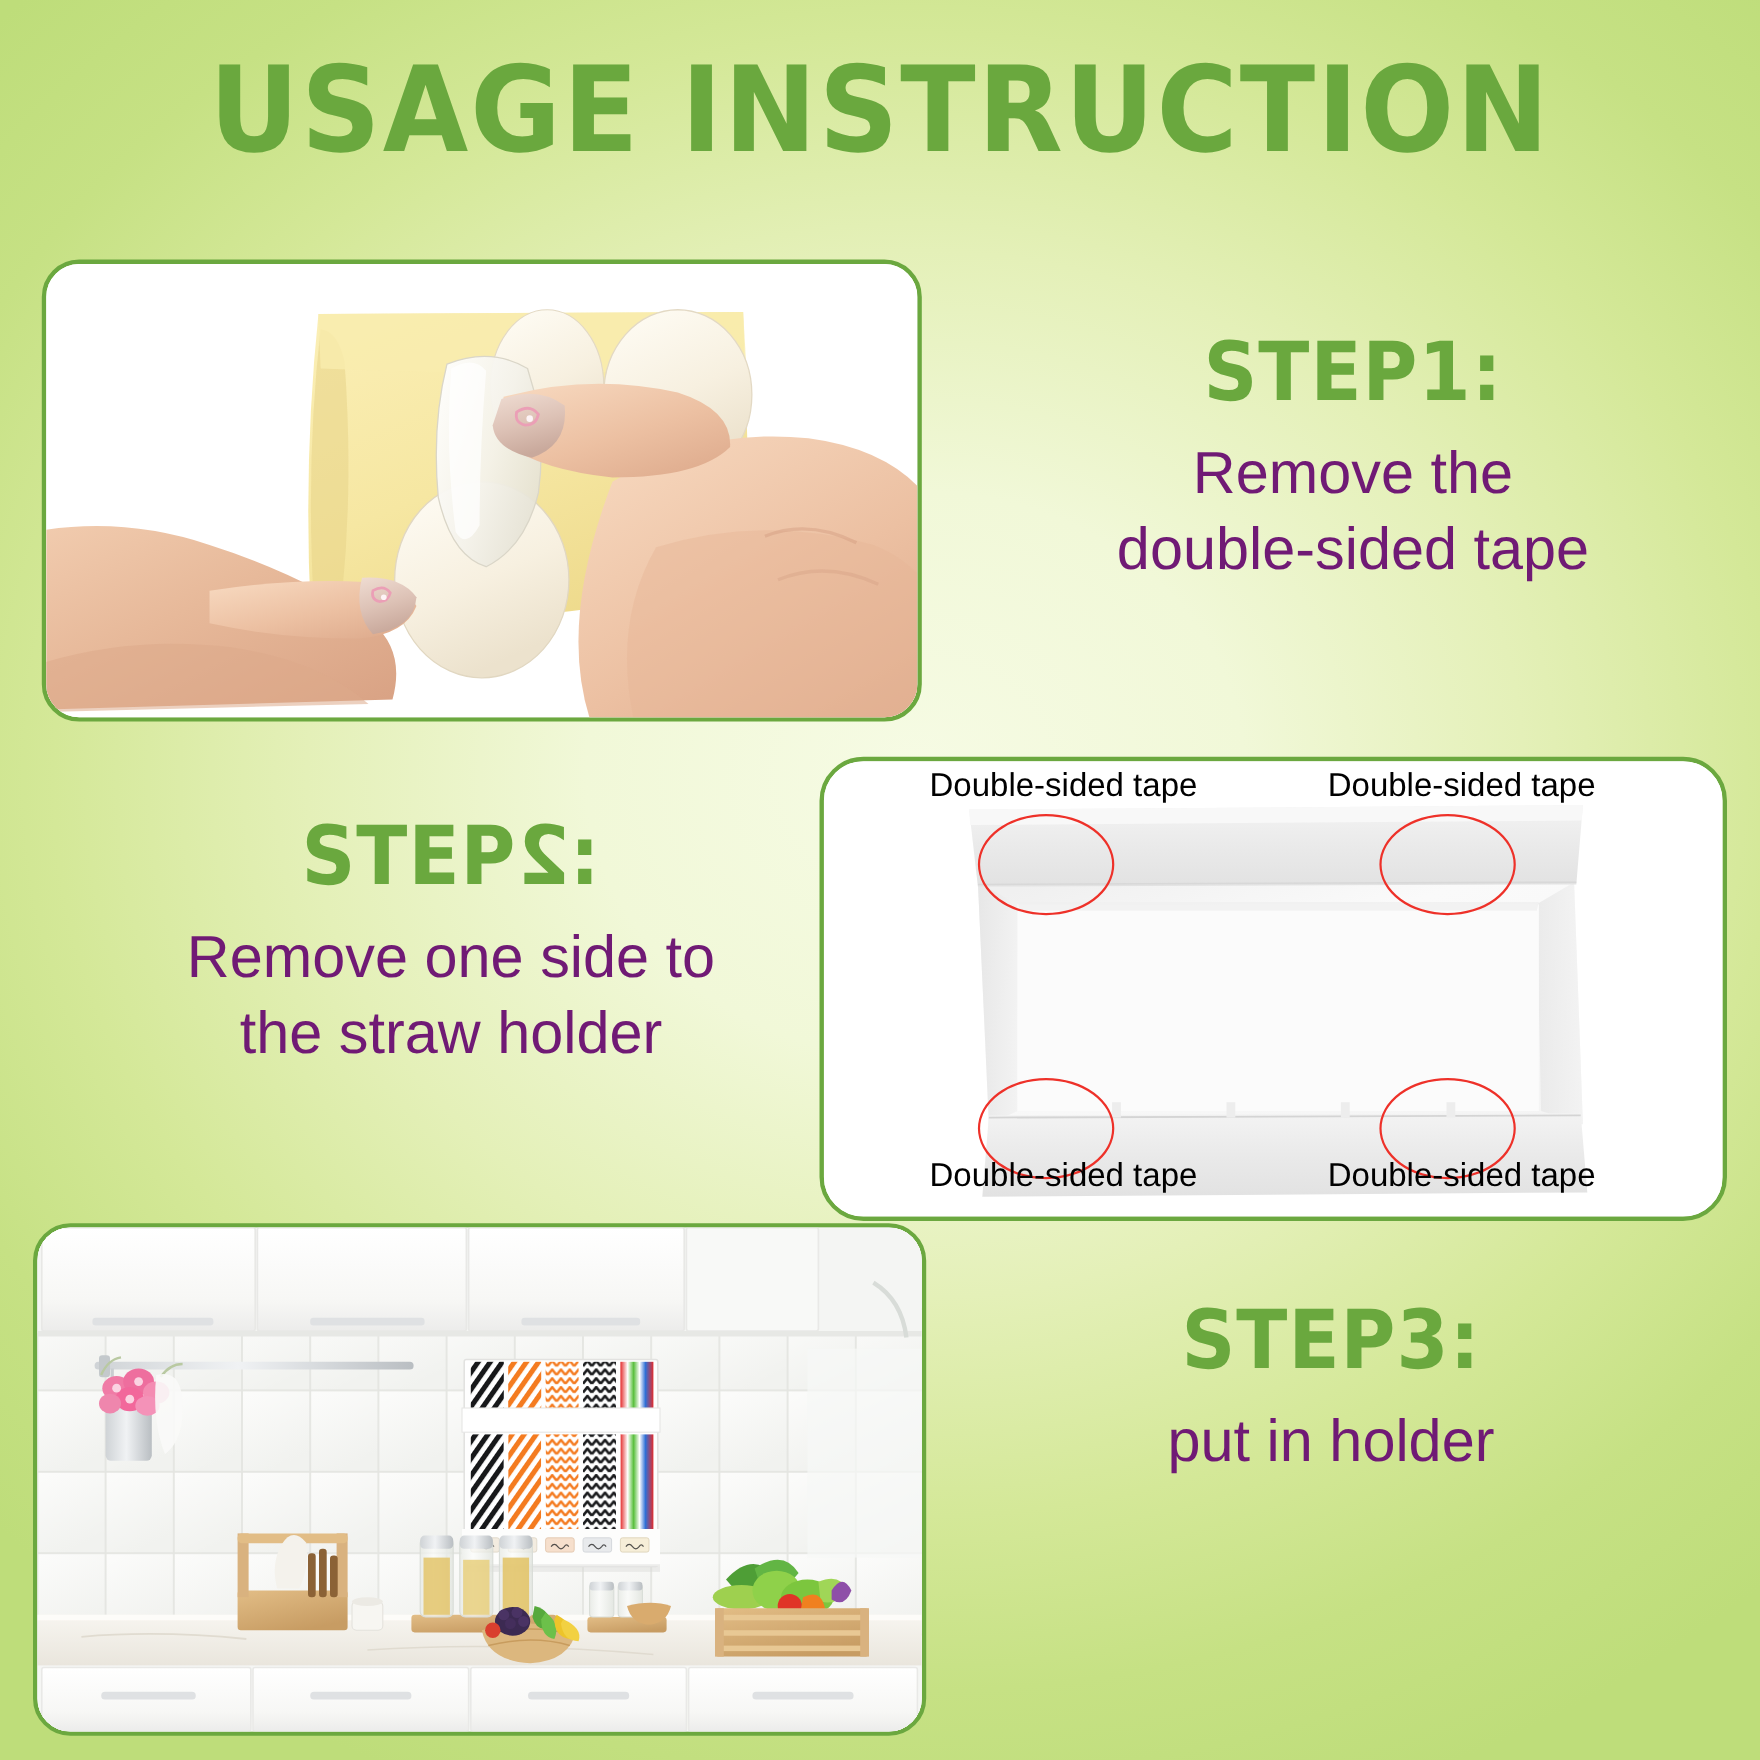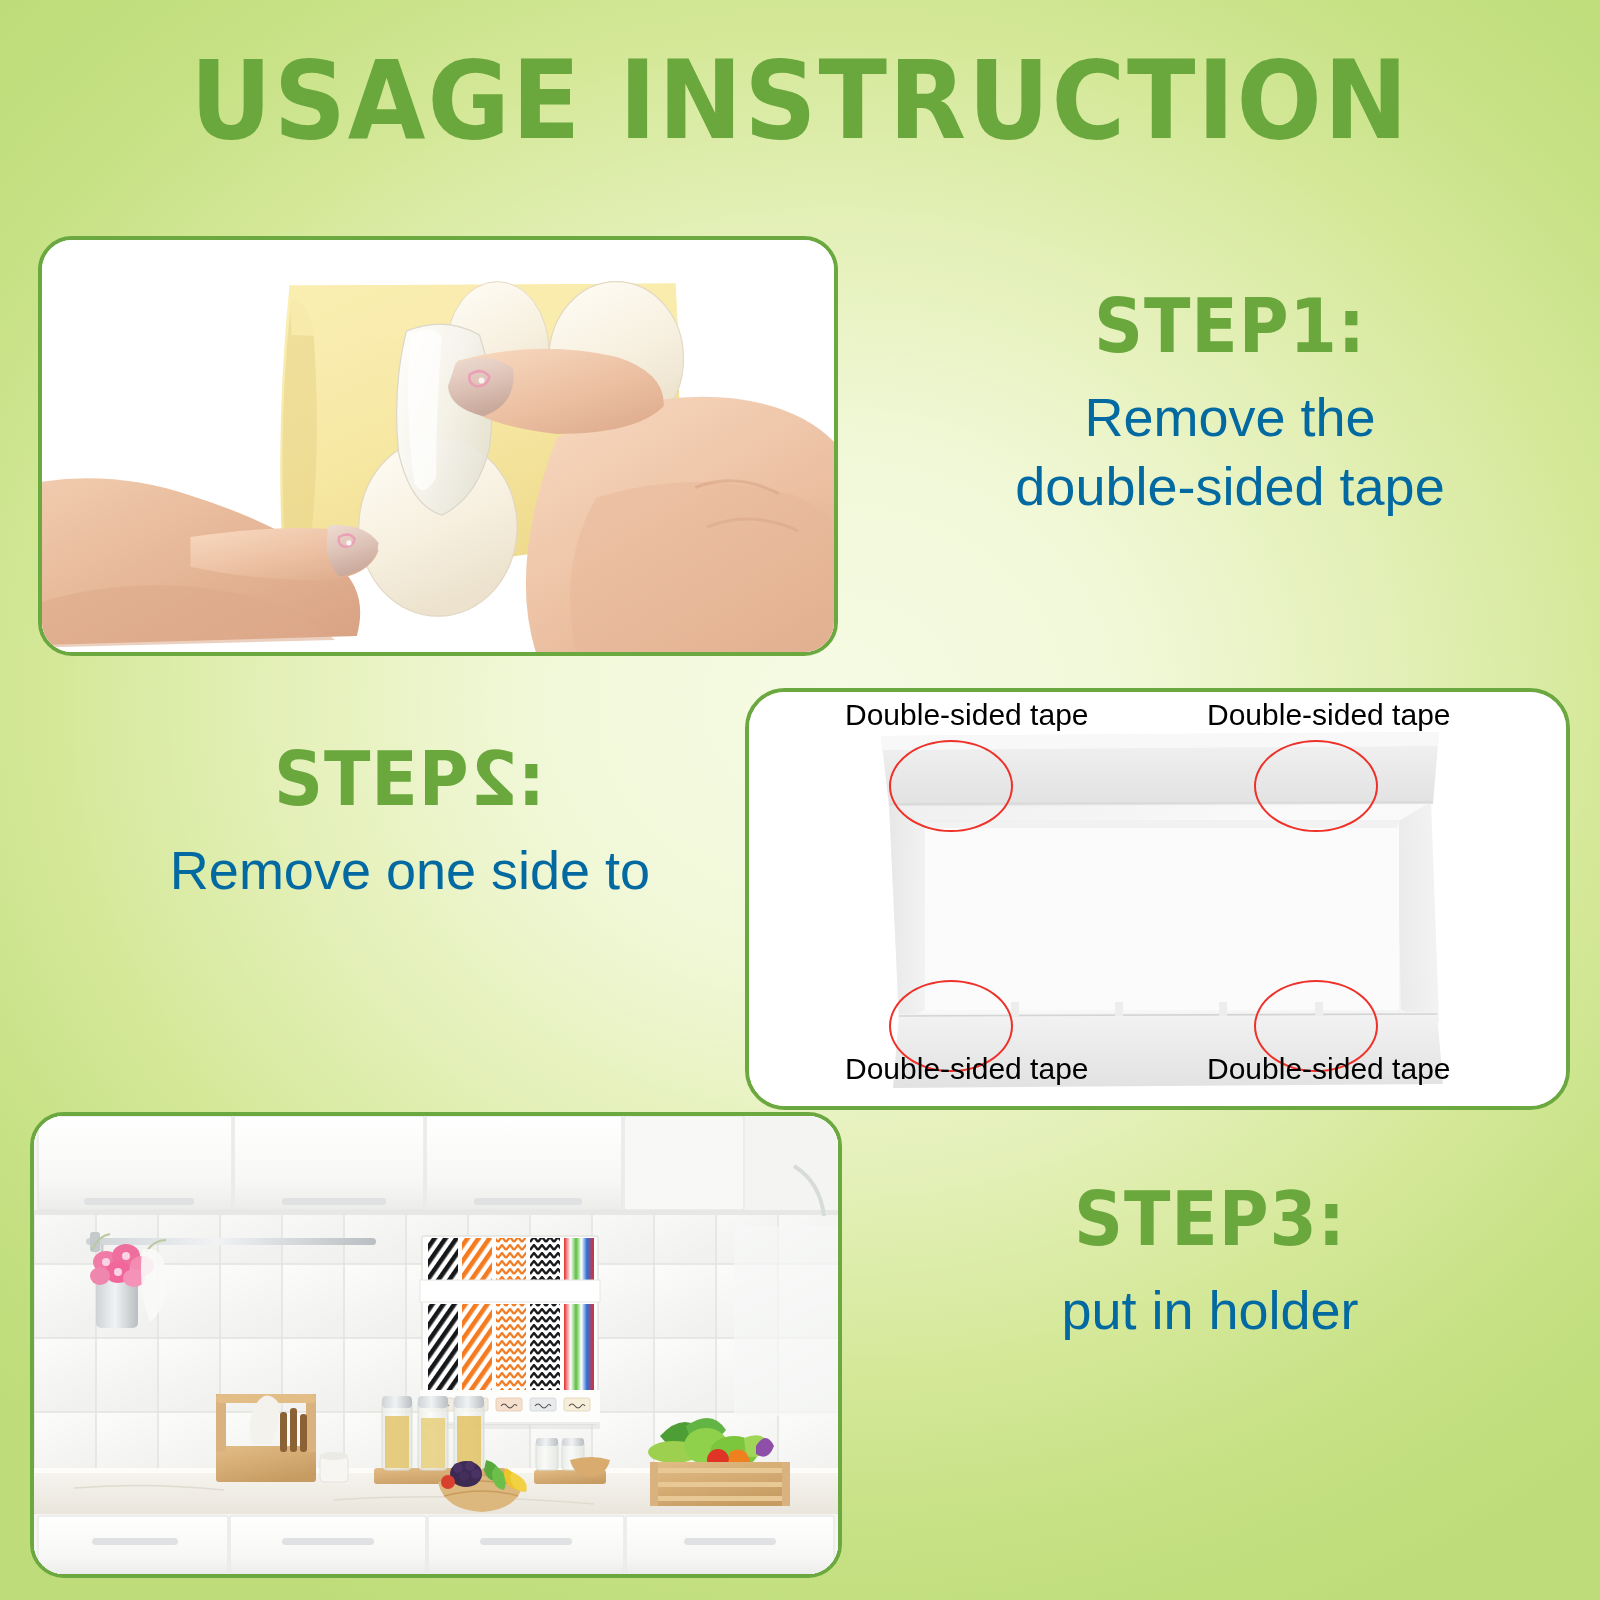--- a/index.html
+++ b/index.html
@@ -47,41 +47,41 @@
     border-radius: 34px;
     overflow: hidden;
   }
 
   #panel-1 { left: 38px;  top: 236px;  width: 800px;  height: 420px; }
   #panel-2 { left: 745px; top: 688px;  width: 825px;  height: 422px; border-radius: 40px;}
   #panel-3 { left: 30px;  top: 1112px; width: 812px;  height: 466px; }
 
   
   .step-block { position: absolute; text-align: center; }
-  #step-1-block { left: 880px; top: 287px;  width: 700px; }
+  #step-1-block { left: 880px; top: 300px;  width: 700px; }
   #step-2-block { left: 100px; top: 740px;  width: 620px; }
   #step-3-block { left: 860px; top: 1180px; width: 700px; }
 
   .step-heading {
     font-family: "DejaVu Sans", sans-serif;
     font-weight: bold;
     font-size: 74px;
     line-height: 1.08;
     letter-spacing: 1px;
     color: #6aa83e;
     transform: scaleX(0.92);
     white-space: nowrap;
   }
   .step-heading .num-2 { display: inline-block; transform: scaleX(-1); }
 
   .step-body {
     font-family: "Liberation Sans", sans-serif;
     font-size: 54px;
     line-height: 1.28;
-    color: #0369a1;
+    color: #701a75;
     margin-top: 16px;
     letter-spacing: 0px;
   }
 
   
   .art { position: absolute; inset: 0; }
 
   
   .dbl-label {
     position: absolute;
@@ -196,20 +196,21 @@
     <div>double-sided tape</div>
   </div>
 </div>
 
 <div class="step-block" id="step-2-block">
   <div class="step-heading">
     <span>STEP</span><span class="num-2">2</span><span>:</span>
   </div>
   <div class="step-body">
     <div>Remove one side to</div>
+    <div>the straw holder</div>
   </div>
 </div>
 
 <div class="photo-panel" id="panel-2">
 
   <svg class="art" viewBox="0 0 817 414" preserveAspectRatio="none">
     <defs>
       <linearGradient id="strapG" x1="0" y1="0" x2="0" y2="1">
         <stop offset="0%" stop-color="#f3f3f3"></stop>
         <stop offset="55%" stop-color="#e9e9e9"></stop>

